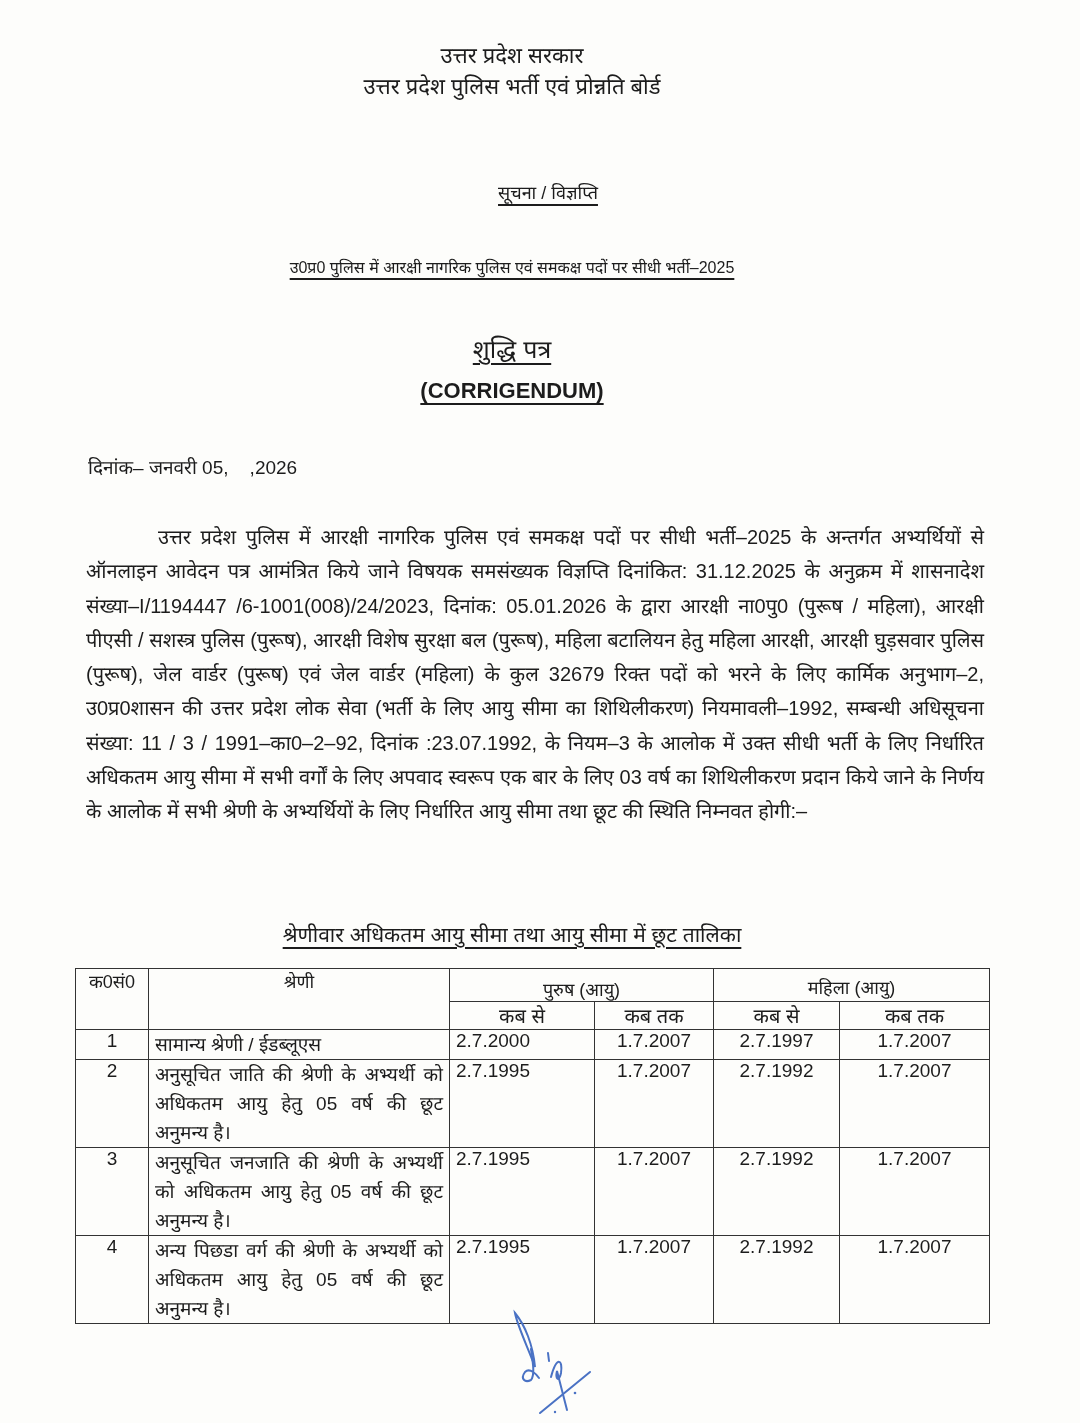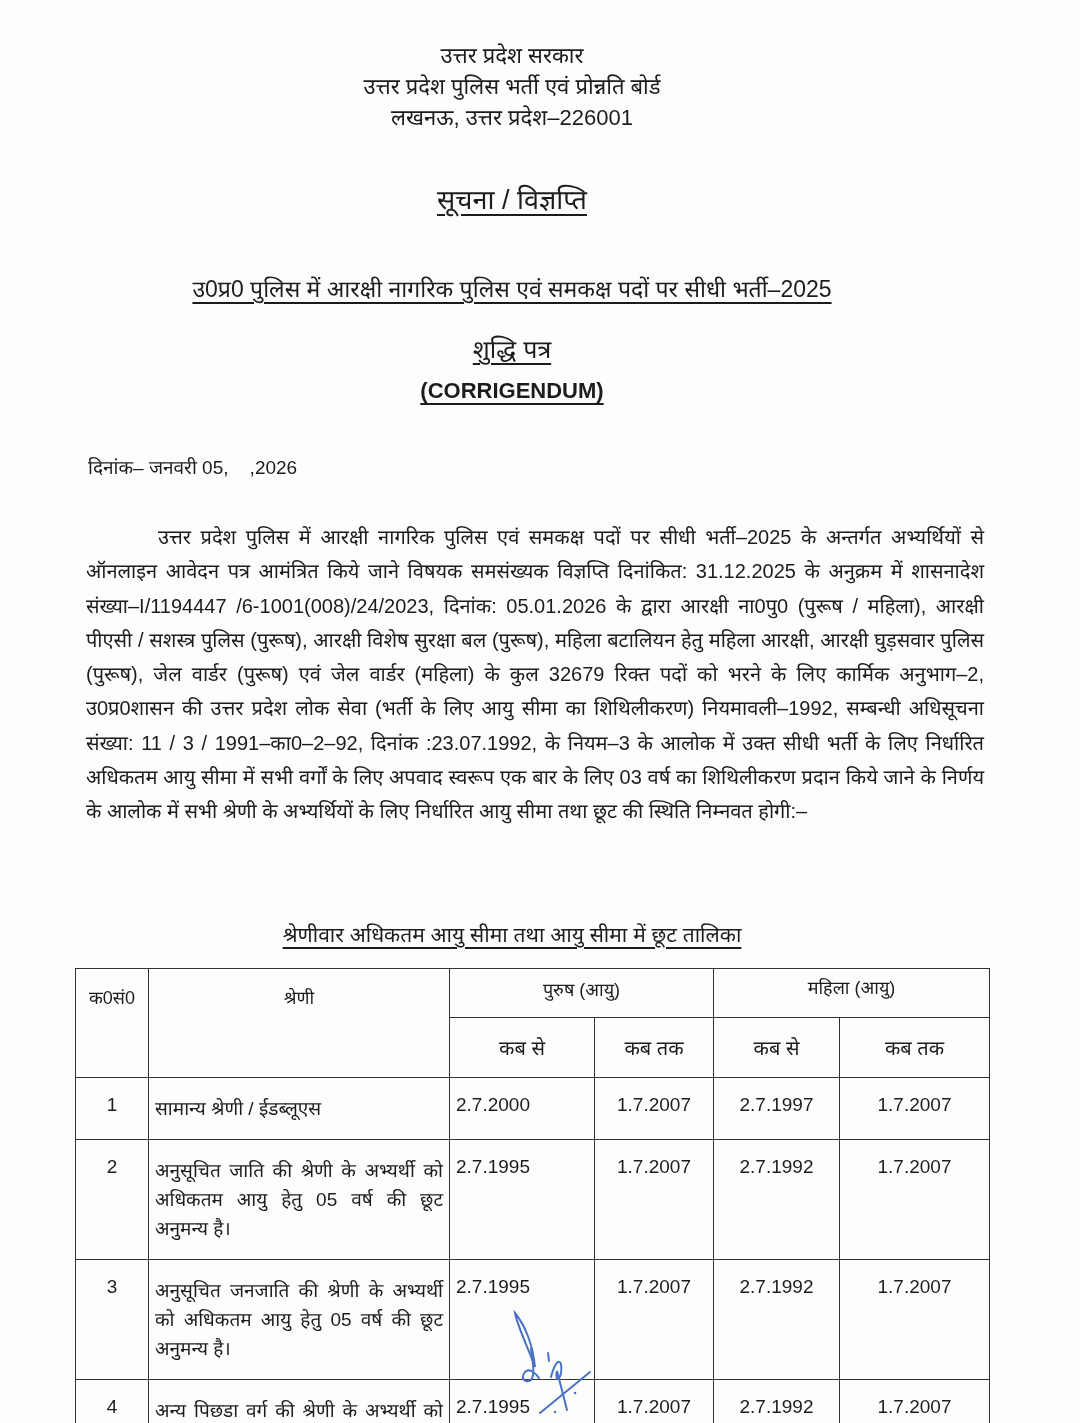--- a/index.html
+++ b/index.html
@@ -2,44 +2,43 @@
 <html><head>
 <meta charset="utf-8">
 <style>
   html, body { margin:0; padding:0; }
   body { width:1080px; height:1423px; background:#fdfdfb; position:relative; overflow:hidden;
          font-family:"Liberation Sans", "DejaVu Sans", sans-serif; color:#1c1c1c; }
   .abs { position:absolute; }
   .center { left:0; width:1024px; text-align:center; }
   .hdr { font-size:22px; line-height:31px; }
   .ul { text-decoration:underline; text-underline-offset:5px; text-decoration-thickness:1.5px; }
-  .title1 { top:180px; font-size:27px; }
-  .title2 { top:272px; font-size:23px; font-weight:normal; }
+  .title1 { top:180px; font-size:18px;padding-left:36px; }
+  .title2 { top:256px; font-size:16px; font-weight:normal; }
   .title3 { top:331px; font-size:25px; }
   .title4 { top:378px; font-size:22px; font-weight:bold; }
   .refline { top:454px; left:88px; width:895px; font-size:19px; display:flex; justify-content:space-between; }
   .para { top:520px; left:86px; width:898px; font-size:20px; line-height:34.3px; text-align:justify; text-indent:72px; }
   .para b { font-weight:normal; }
   .tcap { top:920px; font-size:21px; }
   table.age { position:absolute; left:75px; top:968px; width:915px; border-collapse:collapse; font-size:19px; }
-  table.age td, table.age th { border:1.5px solid #333; padding:16px 6px; vertical-align:top; font-weight:normal; }
+  table.age td, table.age th { border:1.5px solid #333; padding:0 6px; vertical-align:top; font-weight:normal; }
   table.age th { font-size:18px; }
   .c0 { width:60px; text-align:center; }
   .c1 { width:288px; text-align:justify; line-height:29px; }
   .cd { text-align:center; }
   .cdl { text-align:left; }
   .sig { left:485px; top:1305px; width:130px; height:110px; }
 </style>
 </head>
 <body>
 
 <div class="abs center hdr" style="top:40px;">
   <div>उत्तर प्रदेश सरकार</div>
   <div>उत्तर प्रदेश पुलिस भर्ती एवं प्रोन्नति बोर्ड</div>
-  <div>लखनऊ, उत्तर प्रदेश–226001</div>
 </div>
 
 <div class="abs center title1"><span class="ul">सूचना / विज्ञप्ति</span></div>
 <div class="abs center title2"><span class="ul">उ0प्र0 पुलिस में आरक्षी नागरिक पुलिस एवं समकक्ष पदों पर सीधी भर्ती–2025</span></div>
 <div class="abs center title3"><span class="ul">शुद्धि पत्र</span></div>
 <div class="abs center title4"><span class="ul">(CORRIGENDUM)</span></div>
 
 <div class="abs refline">
   <span style="white-space:pre;">दिनांक– जनवरी 05,    ,2026</span>
 </div>

